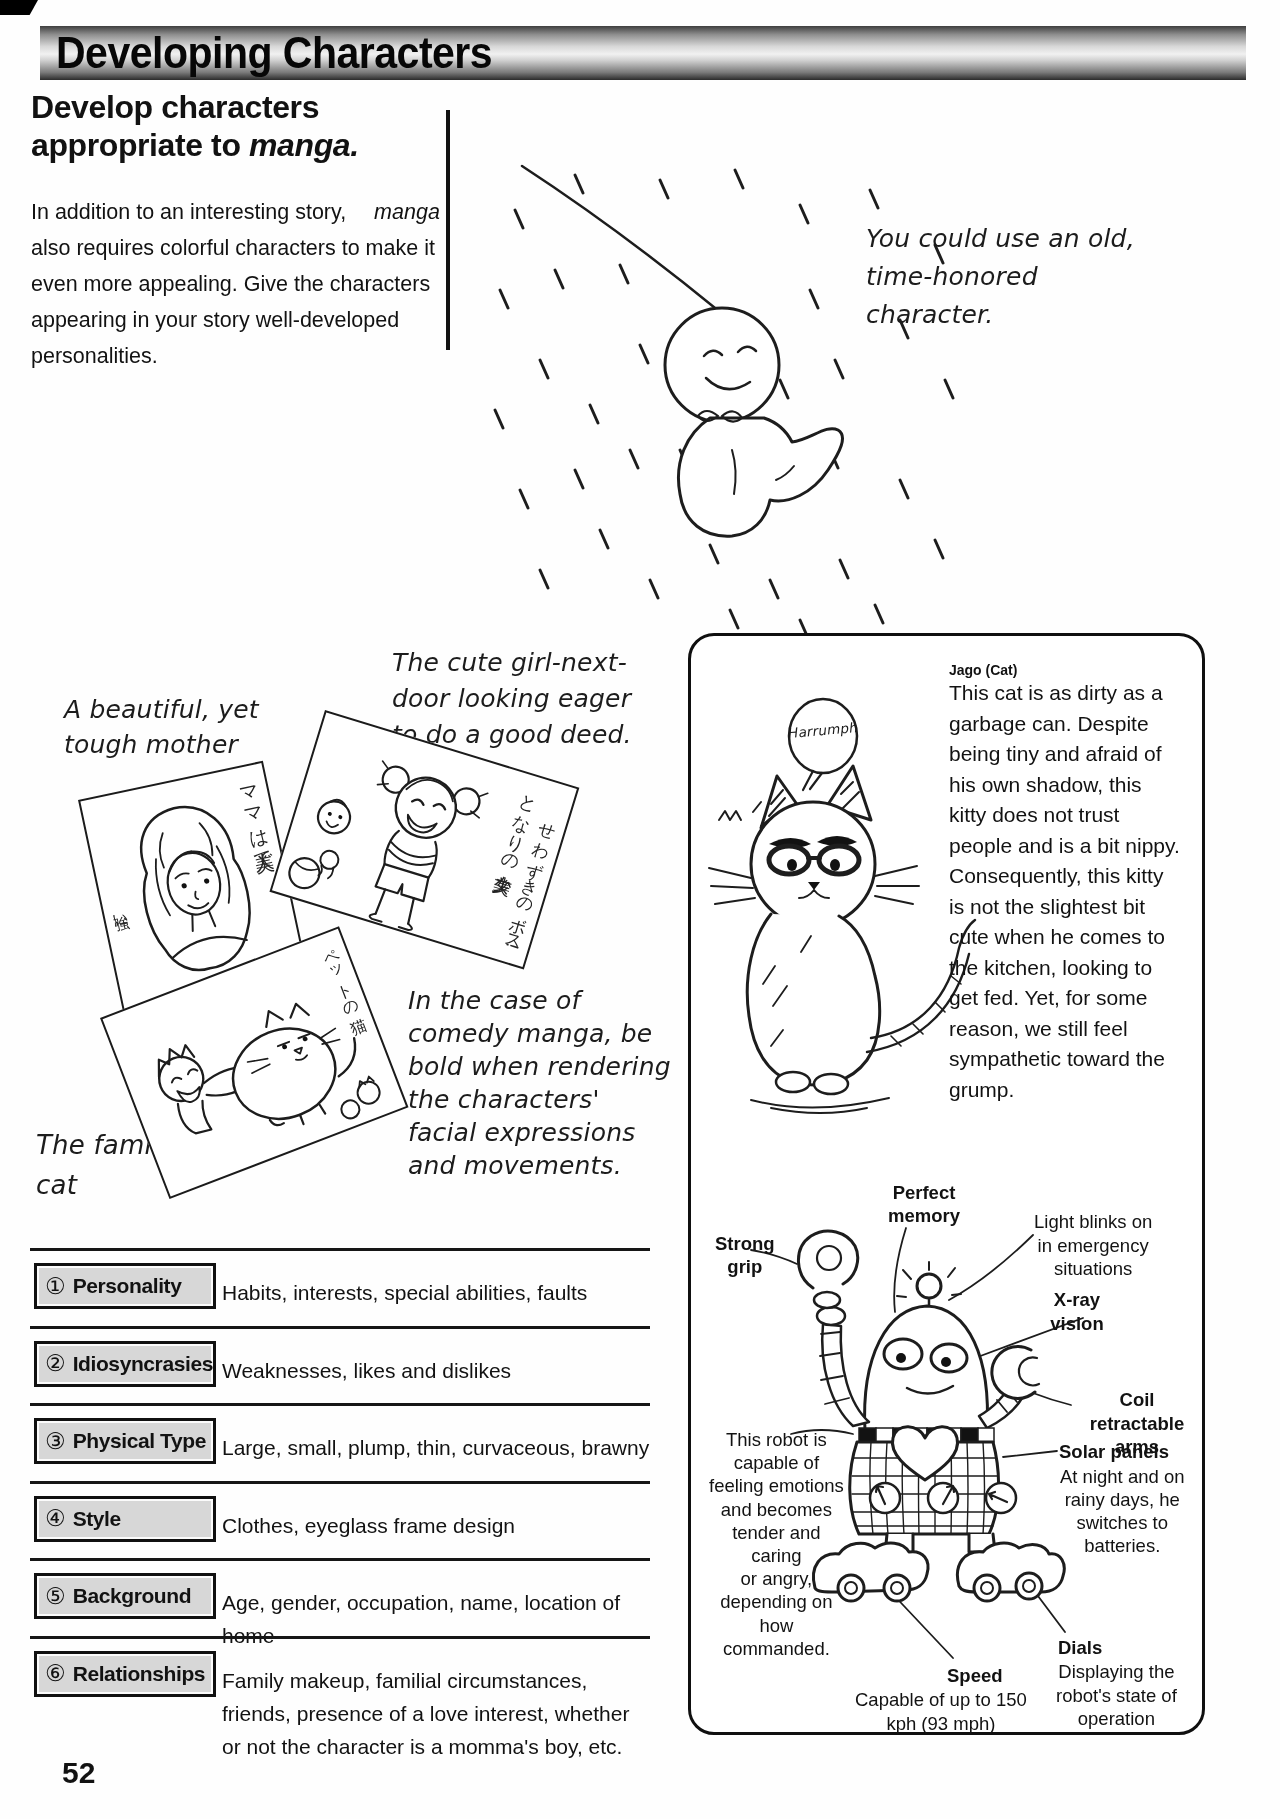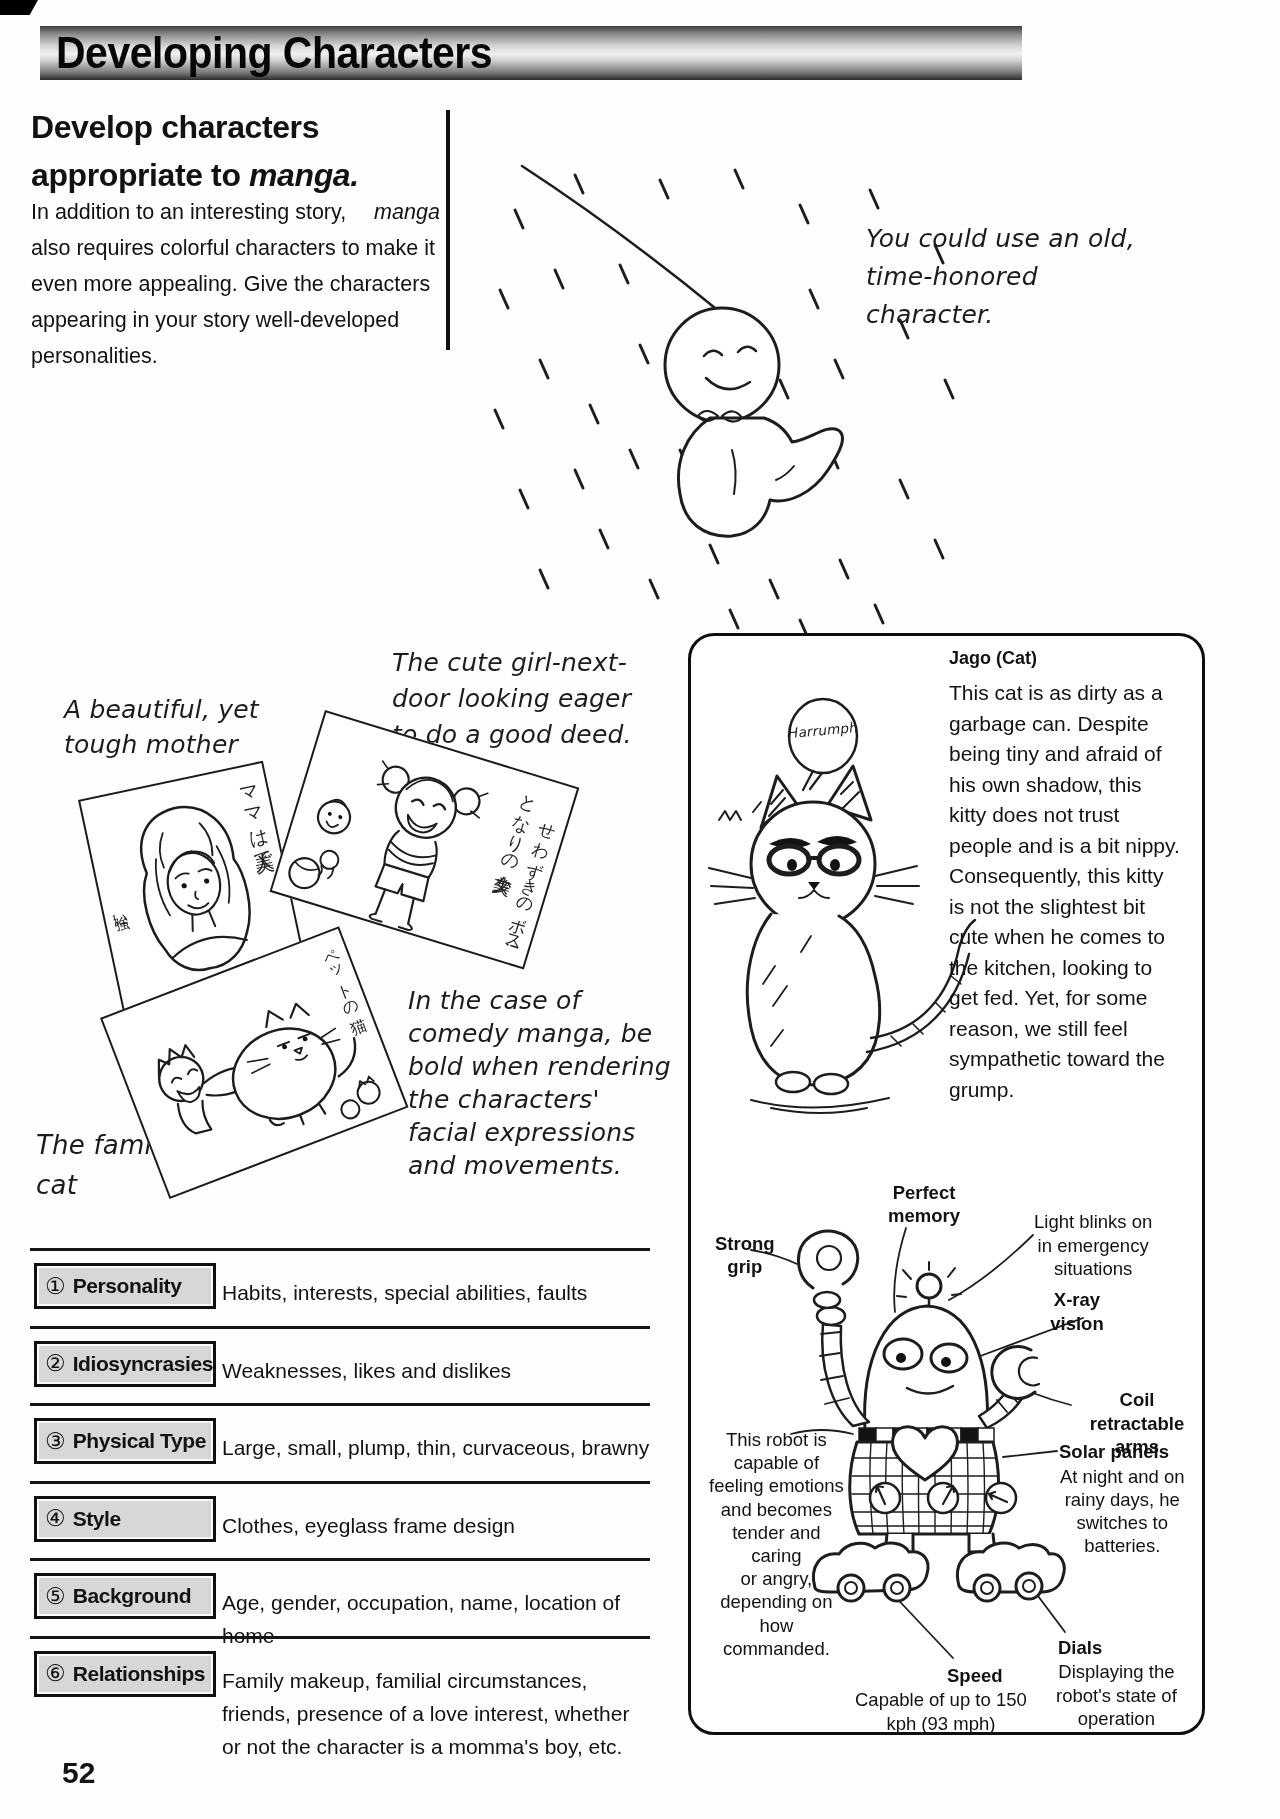--- a/index.html
+++ b/index.html
@@ -1,28 +1,28 @@
 <!DOCTYPE html>
 <html><head>
 <meta charset="utf-8">
 <style>
   html,body{margin:0;padding:0;background:#e8e8e8;}
   #page{position:relative;width:1280px;height:1819px;background:#fefefe;overflow:hidden;
         font-family:"Liberation Sans",sans-serif;color:#121212;}
   #corner-mark{position:absolute;left:0;top:0;width:38px;height:15px;background:#000;
         clip-path:polygon(0 0,100% 0,78% 100%,0 100%);}
   
-  #header-bar{position:absolute;left:40px;top:26px;width:982px;height:54px;
+  #header-bar{position:absolute;left:40px;top:26px;width:1206px;height:54px;
         background:linear-gradient(180deg,#3f3f3f 0%,#8f8f8f 16%,#d8d8d8 38%,#f1f1f1 52%,#cfcfcf 64%,#7a7a7a 86%,#2c2c2c 100%);
         display:flex;align-items:center;}
   #header-title{font-size:41px;font-weight:700;letter-spacing:-0.5px;padding-left:16px;color:#070707;
         transform:scaleY(1.06);transform-origin:left center;white-space:nowrap;}
   
-  #intro-heading{position:absolute;left:31px;top:103px;font-size:32px;font-weight:700;
-        line-height:48px;white-space:pre-line;letter-spacing:-0.4px;}
+  #intro-heading{position:absolute;left:31px;top:88px;font-size:32px;font-weight:700;
+        line-height:38px;white-space:pre-line;letter-spacing:-0.4px;}
   #intro-body{position:absolute;left:31px;top:194px;width:424px;font-size:21.5px;
         line-height:36px;white-space:pre-line;}
   #divider-v{position:absolute;left:446px;top:110px;width:4px;height:240px;background:#121212;}
   
   .hand{font-family:"DejaVu Sans",sans-serif;font-style:italic;letter-spacing:0.2px;color:#1c1c1c;}
   #rain-note{position:absolute;left:866px;top:220px;font-size:25px;line-height:38px;white-space:pre-line;}
   #cap-mother{position:absolute;left:64px;top:692px;font-size:25px;line-height:35px;white-space:pre-line;}
   #cap-girl{position:absolute;left:392px;top:645px;font-size:25px;line-height:36px;white-space:pre-line;}
   #cap-family{position:absolute;left:36px;top:1125px;font-size:26px;line-height:40px;white-space:pre-line;}
   #cap-comedy{position:absolute;left:408px;top:984px;font-size:25px;line-height:33px;white-space:pre-line;}
@@ -36,21 +36,21 @@
   #panel-mother{left:78px;top:800px;width:185px;height:212px;transform:rotate(-12deg);z-index:1;}
   #panel-girl{left:325px;top:710px;width:262px;height:186px;transform:rotate(17deg);z-index:2;}
   #panel-cat{left:100px;top:1018px;width:252px;height:190px;transform:rotate(-21deg);z-index:3;}
   .jp{position:absolute;writing-mode:vertical-rl;font-family:"DejaVu Sans",sans-serif;color:#242424;line-height:1.05;}
   
   #jago-panel{position:absolute;left:688px;top:633px;width:517px;height:1102px;background:#fff;
         border:3px solid #0f0f0f;border-radius:26px;box-sizing:border-box;z-index:4;}
   #jago-svg{position:absolute;left:0;top:0;width:511px;height:1096px;}
   #bubble-text{position:absolute;left:96px;top:86px;width:72px;text-align:center;font-size:13.5px;
         transform:rotate(-5deg);}
-  #jago-title{position:absolute;left:258px;top:12px;font-size:18px;font-weight:700;}
+  #jago-title{position:absolute;left:258px;top:26px;font-size:14px;font-weight:700;}
   #jago-body{position:absolute;left:258px;top:42px;width:252px;font-size:21px;line-height:30.5px;white-space:pre-line;}
   .rlbl{position:absolute;font-size:18.5px;line-height:23px;white-space:pre-line;text-align:center;}
   .rbold{font-weight:700;}
   #lbl-perfect{left:197px;top:546px;line-height:22.5px;}
   #lbl-strong{left:24px;top:596px;}
   #lbl-light{left:343px;top:574px;line-height:23.5px;}
   #lbl-xray{left:330px;top:652px;width:112px;line-height:23.5px;}
   #lbl-coil{left:381px;top:752px;line-height:23.5px;}
   #lbl-solar-t{left:368px;top:804px;}
   #lbl-solar-b{left:369px;top:829px;}

